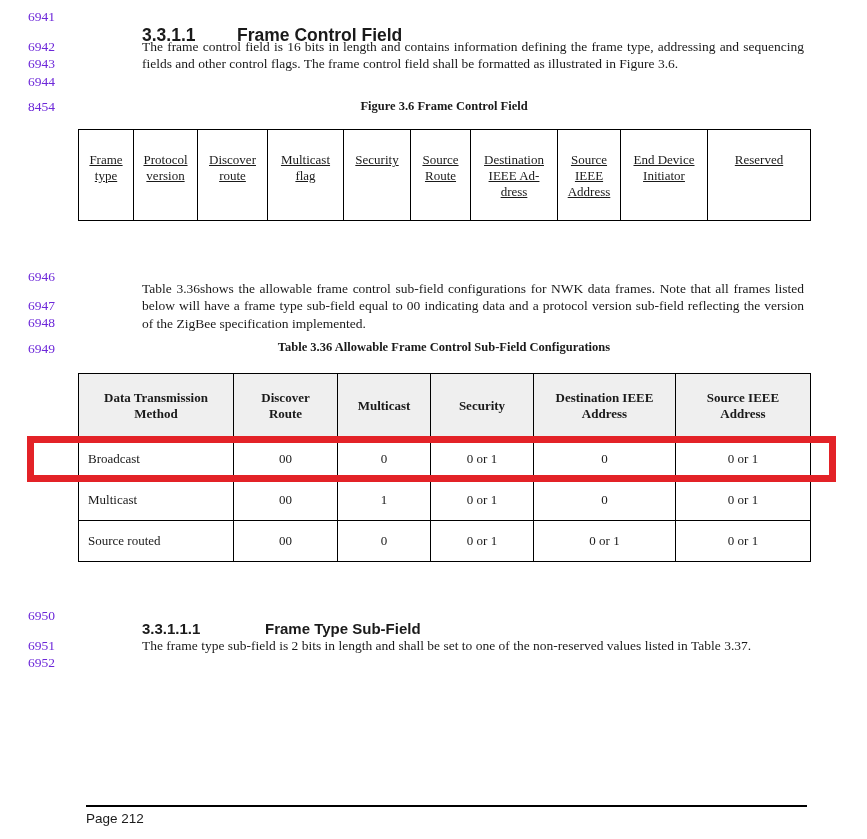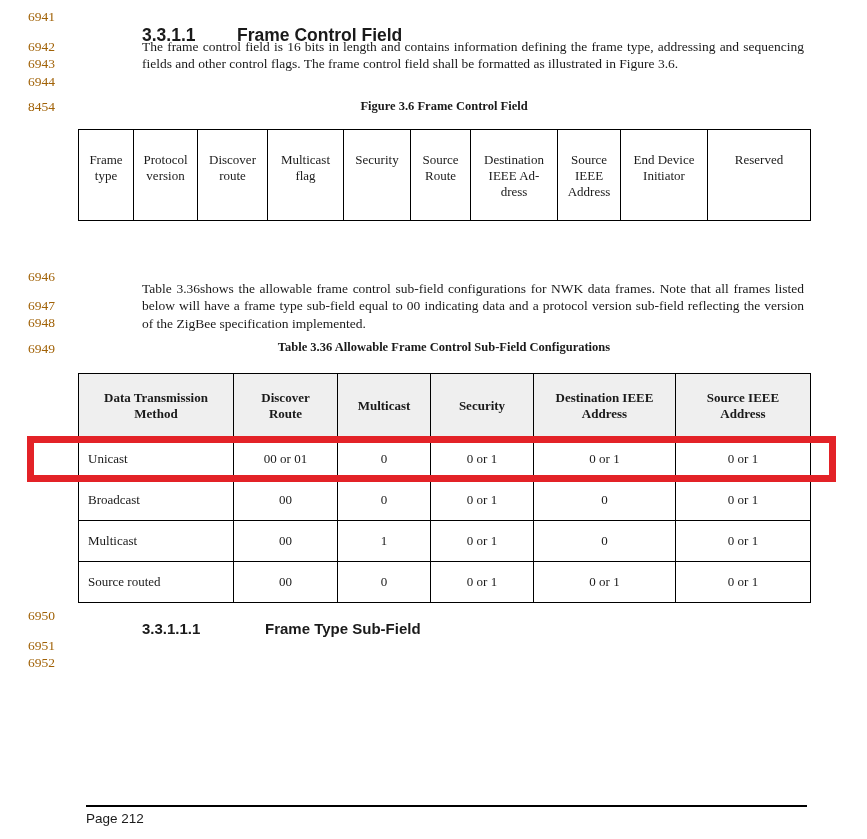--- a/index.html
+++ b/index.html
@@ -2,21 +2,21 @@
 <html><head>
 <meta charset="utf-8">
 <style>
   html,body { margin:0; padding:0; background:#fff; }
   .page {
     position:relative; width:867px; height:839px; background:#ffffff;
     font-family:"Liberation Serif", serif; color:#1a1a1a; overflow:hidden;
   }
   .ln {
     position:absolute; left:28px; font-size:13.5px; line-height:15px;
-    font-family:"Liberation Serif", serif; color:#a16207;
+    font-family:"Liberation Serif", serif; color:#6d28d9;
   }
   .h1 {
     position:absolute; left:142px; top:5px;
     font-family:"Liberation Sans", sans-serif; font-weight:bold; font-size:17.5px;
   }
   .h1 .num { display:inline-block; width:95px;margin-top:20px; }
   .h2 {
     position:absolute; left:142px; top:604px;
     font-family:"Liberation Sans", sans-serif; font-weight:bold; font-size:15px;
   }
@@ -33,21 +33,21 @@
     position:absolute; left:78px; border-collapse:collapse; table-layout:fixed;
     width:732px; font-size:13px; color:#1a1a1a;
   }
   table.doc td {
     border:1.5px solid #000; text-align:center; white-space:pre-line;
     padding:0 2px; overflow:hidden;
   }
   
   .fig { top:129px; }
   .fig tr.hdr td { height:74px; font-weight:bold; vertical-align:middle; }
-  .fig tr.bdy td { height:68px; vertical-align:top; padding-top:22px; }
+  .fig tr.bdy td { height:68px; vertical-align:top; padding-top:22px;text-decoration:underline; }
   
   .cfg { top:373px; }
   .cfg tr.hdr td { height:64px; font-weight:bold; vertical-align:middle; background:#efefef; }
   .cfg tr.row td { height:40px; vertical-align:middle; }
   .cfg tr.row td:first-child { text-align:left; padding-left:9px; }
   .highlight {
     position:absolute; left:27px; top:436px; width:809px; height:46px;
     border:7px solid #e32227; box-sizing:border-box; background:transparent;
   }
   .footer-rule { position:absolute; left:86px; top:805px; width:721px; height:2px; background:#000; }
@@ -142,28 +142,20 @@
         <td>Discover
 Route</td>
         <td>Multicast</td>
         <td>Security</td>
         <td>Destination IEEE
 Address</td>
         <td>Source IEEE
 Address</td>
       </tr>
       <tr class="row">
-        <td>Unicast</td>
-        <td>00 or 01</td>
-        <td>0</td>
-        <td>0 or 1</td>
-        <td>0 or 1</td>
-        <td>0 or 1</td>
-      </tr>
-      <tr class="row">
         <td>Broadcast</td>
         <td>00</td>
         <td>0</td>
         <td>0 or 1</td>
         <td>0</td>
         <td>0 or 1</td>
       </tr>
       <tr class="row">
         <td>Multicast</td>
         <td>00</td>
@@ -182,19 +174,20 @@
       </tr>
     </tbody>
   </table>
 
   <div class="highlight"></div>
 
   <div class="h2">
     <span class="num">3.3.1.1.1</span><span>Frame Type Sub-Field</span>
   </div>
 
+  <div class="para" style="top:637px">The frame type sub-field is 2 bits in length and shall be set to one of the non-reserved values listed in Table 3.37.</div>
 
   <div class="footer-rule"></div>
   <div class="footer">
     <span>Page 212</span>
   </div>
 
 </div>
 
 </body></html>

